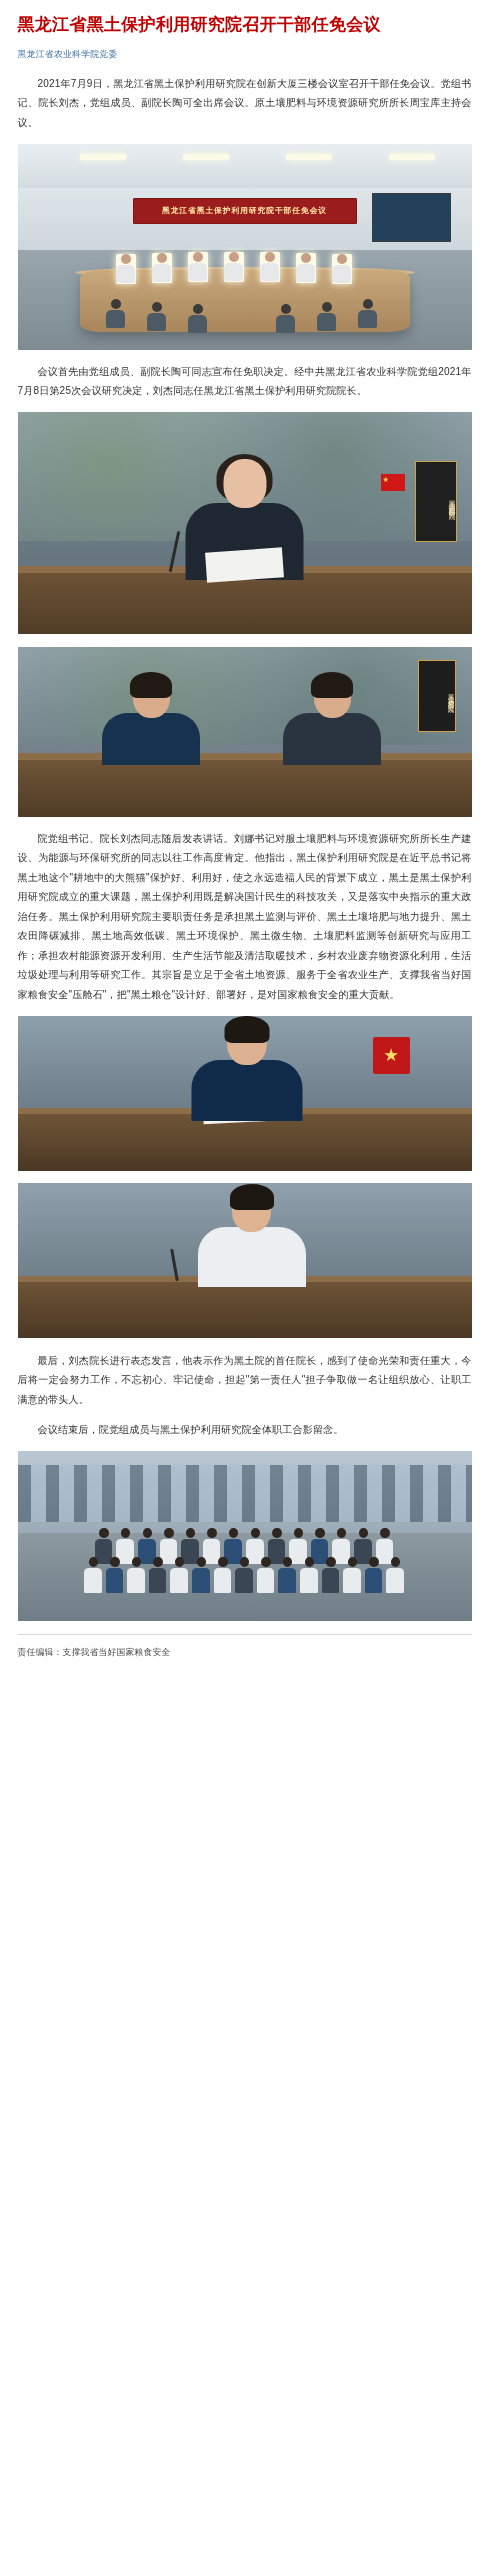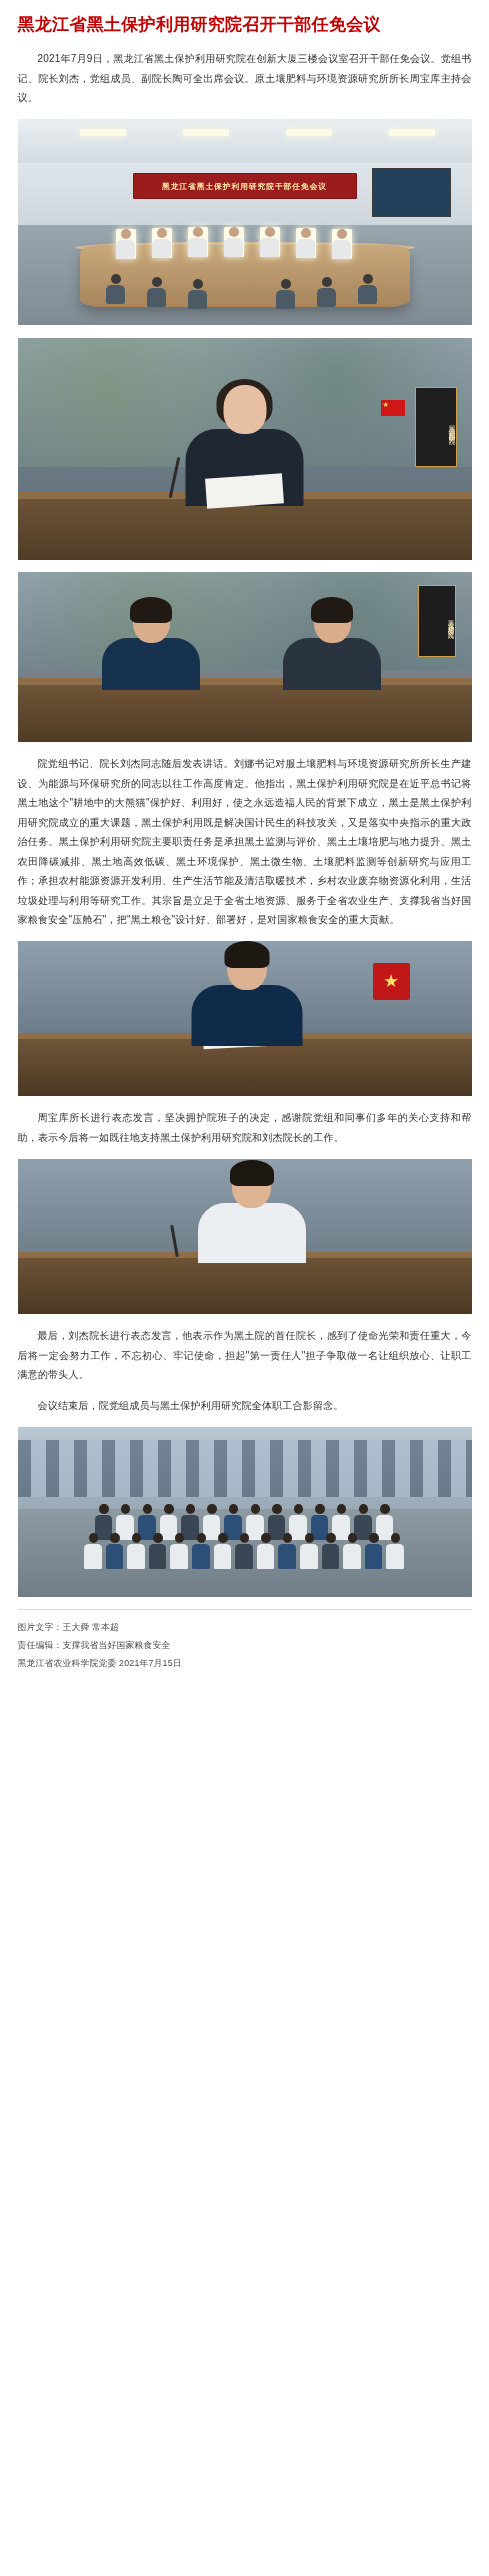--- a/index.html
+++ b/index.html
@@ -353,20 +353,21 @@
   }
   .footer div { letter-spacing: 0.2px; }
 </style>
 </head>
 <body>
 
 <div class="page">
 
   <h1 class="article-title">黑龙江省黑土保护利用研究院召开干部任免会议</h1>
 
+  <div class="source-line">黑龙江省农业科学院党委</div>
 
   <p class="para">2021年7月9日，黑龙江省黑土保护利用研究院在创新大厦三楼会议室召开干部任免会议。党组书记、院长刘杰，党组成员、副院长陶可全出席会议。原土壤肥料与环境资源研究所所长周宝库主持会议。</p>
 
   <div class="photo">
     <div class="inner ph1">
       <div class="ceiling"></div>
       <div class="light" style="left:62px"></div>
       <div class="light" style="left:165px"></div>
       <div class="light" style="left:268px"></div>
       <div class="light" style="left:371px"></div>
@@ -426,20 +427,21 @@
           <div class="head"></div>
           <div class="body"></div>
         </div>
       <div class="person" style="left:340px; top:155px">
           <div class="head"></div>
           <div class="body"></div>
         </div>
     </div>
   </div>
 
+  <p class="para">会议首先由党组成员、副院长陶可同志宣布任免职决定。经中共黑龙江省农业科学院党组2021年7月8日第25次会议研究决定，刘杰同志任黑龙江省黑土保护利用研究院院长。</p>
 
   <div class="photo">
     <div class="inner ph2">
       <div class="mural"></div>
       <div class="flag"></div>
       <div class="plaque">黑土保护利用研究院</div>
       <div class="deskedge"></div>
       <div class="desk"></div>
       <div class="mic"></div>
       <div class="woman">
@@ -482,21 +484,20 @@
       <div class="desk"></div>
       <div class="man">
         <div class="torso"></div>
         <div class="hair"></div>
         <div class="head"></div>
       </div>
       <div class="paper"></div>
     </div>
   </div>
 
-  <p class="para">周宝库所长进行表态发言，坚决拥护院班子的决定，感谢院党组和同事们多年的关心支持和帮助，表示今后将一如既往地支持黑土保护利用研究院和刘杰院长的工作。</p>
 
   <div class="photo">
     <div class="inner ph5">
       <div class="wall"></div>
       <div class="deskedge"></div>
       <div class="desk"></div>
       <div class="mic"></div>
       <div class="man">
         <div class="torso"></div>
         <div class="hair"></div>
@@ -633,19 +634,17 @@
           </div>
         <div class="g">
             <div class="head"></div>
             <div class="body"></div>
           </div>
       </div>
     </div>
   </div>
 
   <div class="footer">
-    <div>图片文字：王大舜 常本超</div>
     <div>责任编辑：支撑我省当好国家粮食安全</div>
-    <div>黑龙江省农业科学院党委 2021年7月15日</div>
   </div>
 
 </div>
 
 
 </body></html>

